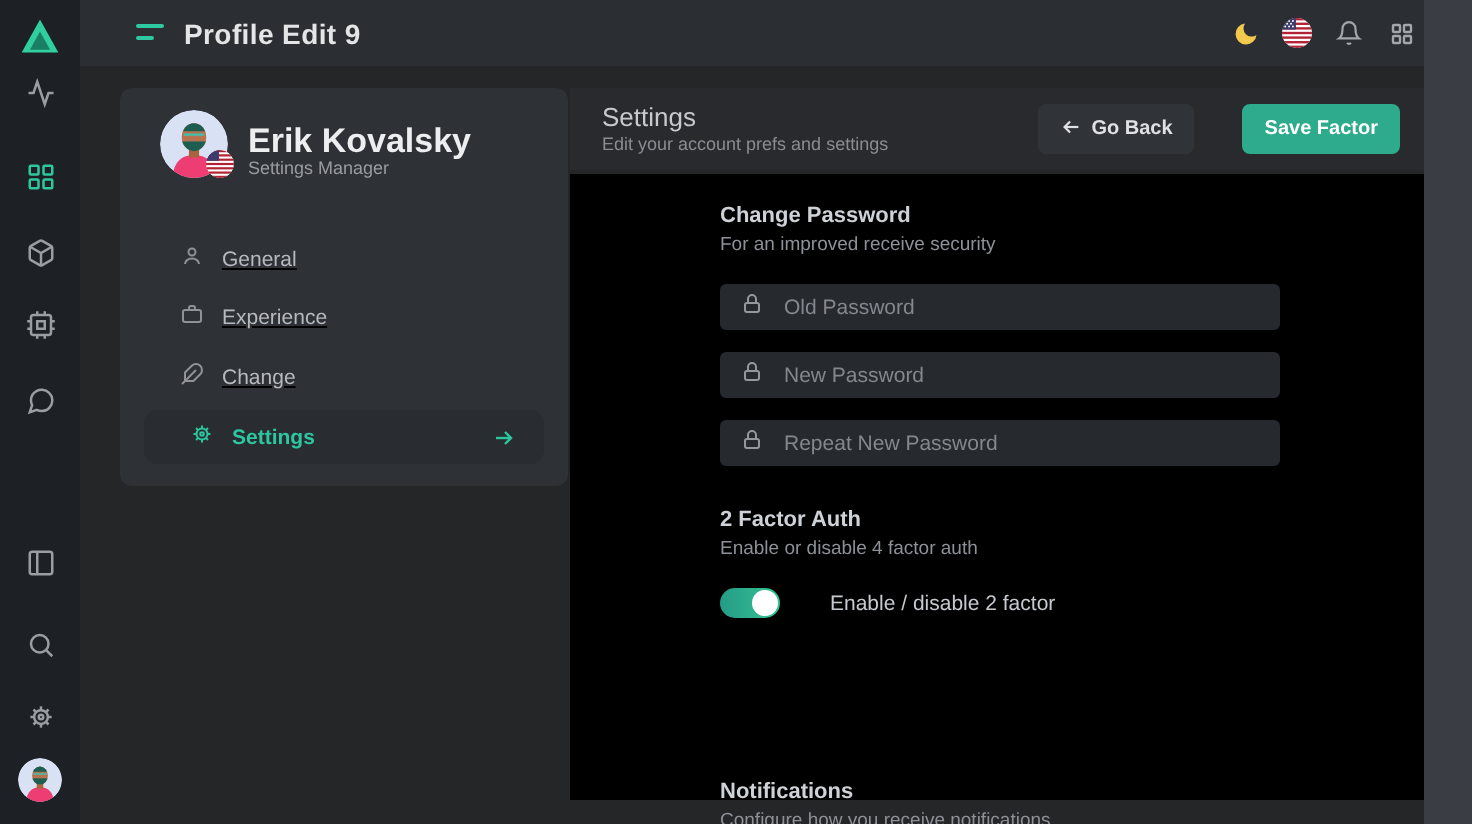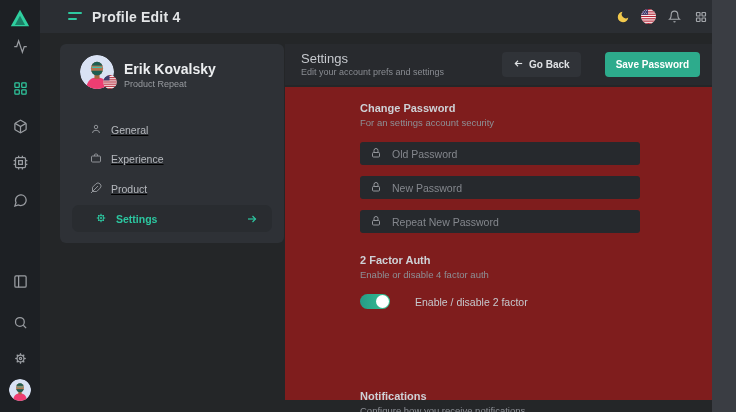--- a/index.html
+++ b/index.html
@@ -26,41 +26,41 @@
   .tico{width:15px;height:15px;display:flex;align-items:center;justify-content:center;}
 
   
   .right-band{position:absolute;right:0;top:0;width:24px;height:412px;background:#3a3d43;z-index:4;}
 
   
   .card{position:absolute;left:60px;top:44px;width:224px;height:199px;background:#2e3136;border-radius:6px;}
   .avatar-wrap{position:absolute;left:20px;top:11px;width:34px;height:34px;}
   .avatar-img{width:34px;height:34px;border-radius:50%;overflow:hidden;display:block;}
   .flag-badge{position:absolute;left:23px;top:20px;width:14px;height:14px;border-radius:50%;overflow:hidden;}
-  .p-name{position:absolute;left:64px;top:17px;font-size:14px;font-weight:700;color:#eceef0;}
+  .p-name{position:absolute;left:64px;top:17px;font-size:17px;font-weight:700;color:#eceef0;}
   .p-role{position:absolute;left:64px;top:35px;font-size:9px;color:#999ca1;}
   .nav-item{position:absolute;left:30px;display:flex;align-items:center;gap:9px;height:20px;text-decoration:underline;}
   .nav-item svg{stroke:#8f9297;}
   .nav-label{font-size:10.5px;color:#b6b9be;}
   .nav-pill{position:absolute;left:12px;right:12px;top:161px;height:27px;background:#292c30;border-radius:7px;display:flex;align-items:center;padding:0 14px 0 23px;gap:9px;}
   .nav-pill svg{stroke:#2cc7a0;}
   .nav-pill .nav-label{color:#2cc7a0;font-weight:600;}
   .pill-arrow{margin-left:auto;display:flex;}
 
   
   .panel-head{position:absolute;left:285px;top:44px;width:427px;height:41px;background:#282a2e;display:flex;align-items:center;padding:0 12px 0 16px;}
   .ph-titles{display:flex;flex-direction:column;gap:2px;}
   .ph-title{font-size:13px;font-weight:500;color:#c6c9ce;line-height:13px;}
   .ph-sub{font-size:9px;color:#898c92;}
   .ph-btns{margin-left:auto;display:flex;gap:24px;}
   .btn{height:25px;border-radius:4px;font-size:10px;font-weight:700;display:flex;align-items:center;gap:5px;padding:0 11px;}
   .btn-dark{background:#303338;color:#dfe1e4;}
   .btn-green{background:#2dab8c;color:#ffffff;}
 
-  .panel-body{position:absolute;left:285px;top:87px;width:427px;height:313px;background:#7f1d1d;}
+  .panel-body{position:absolute;left:285px;top:87px;width:427px;height:313px;background:#000000;}
   .content{position:absolute;left:75px;top:0;width:280px;height:100%;}
   .sec-head{position:absolute;left:0;display:flex;flex-direction:column;gap:3px;}
   .sec-title{font-size:11px;font-weight:700;color:#ced1d6;line-height:11px;}
   .sec-sub{font-size:9.5px;color:#8d9096;}
   .s1{top:16px;} .s2{top:168px;} .s3{top:288px;margin-top:16px;}
   .field{position:absolute;left:0;width:280px;height:23px;background:#26292d;border-radius:3px;display:flex;align-items:center;gap:10px;padding:0 10px;}
   .field svg{stroke:#94979c;flex:none;}
   .field input{flex:1;background:transparent;border:none;outline:none;font-size:10.5px;color:#c6c9ce;padding:0;}
   .field input::placeholder{color:#84878d;}
   .f1{top:55px;justify-content:center;} .f2{top:89px;} .f3{top:123px;} .f-phone{top:243px;}
@@ -171,21 +171,21 @@
         </g>
       </svg>
     </button>
   </aside>
 
   <header class="topbar">
     <button class="hamburger">
         <span class="hl1"></span>
         <span class="hl2"></span>
       </button>
-    <h1 class="page-title">Profile Edit 4</h1>
+    <h1 class="page-title">Profile Edit 9</h1>
     <div class="topbar-right">
       <button class="tico">
         <svg width="14" height="14" viewBox="0 0 24 24">
             <path d="M21 12.79A9 9 0 1 1 11.21 3 7 7 0 0 0 21 12.79z" fill="#f2c94c"></path>
           </svg>
       </button>
       <button class="tico">
         <svg width="15" height="15" viewBox="0 0 14 14">
           <defs>
               <clipPath id="fc2">
@@ -272,42 +272,42 @@
               <rect y="6.45" width="14" height="1.1" fill="#b22234"></rect>
               <rect y="8.6" width="14" height="1.1" fill="#b22234"></rect>
               <rect y="10.75" width="14" height="1.1" fill="#b22234"></rect>
               <rect y="12.9" width="14" height="1.1" fill="#b22234"></rect>
             <rect x="0" y="0" width="6.5" height="5.4" fill="#3c3b6e"></rect>
           </g>
         </svg>
       </span>
     </div>
     <div class="p-name">Erik Kovalsky</div>
-    <div class="p-role">Product Repeat</div>
+    <div class="p-role">Settings Manager</div>
 
     <div class="nav-item" style="top:76px">
       <span><svg width="12" height="12" viewBox="0 0 24 24" fill="none" stroke-width="2">
             <circle cx="12" cy="8" r="3.5"></circle>
             <path d="M5 20a7 5.5 0 0 1 14 0"></path>
           </svg></span>
       <span class="nav-label">General</span>
     </div>
     <div class="nav-item" style="top:105px">
       <span><svg width="12" height="12" viewBox="0 0 24 24" fill="none" stroke-width="2">
             <rect x="3" y="8" width="18" height="12" rx="2"></rect>
             <path d="M9 8V6a2 2 0 0 1 2-2h2a2 2 0 0 1 2 2v2"></path>
           </svg></span>
       <span class="nav-label">Experience</span>
     </div>
     <div class="nav-item" style="top:135px">
       <span><svg width="12" height="12" viewBox="0 0 24 24" fill="none" stroke-width="2">
             <path d="M20.24 12.24a6 6 0 0 0-8.49-8.49L5 10.5V19h8.5z"></path>
             <line x1="16" y1="8" x2="2" y2="22"></line>
           </svg></span>
-      <span class="nav-label">Product</span>
+      <span class="nav-label">Change</span>
     </div>
     <div class="nav-pill">
       <span><svg width="12" height="12" viewBox="0 0 24 24" fill="none" stroke-width="2">
             <circle cx="12" cy="12" r="5.5"></circle>
             <circle cx="12" cy="12" r="1.8"></circle>
             <line x1="17.5" y1="12" x2="20.5" y2="12"></line>
             <line x1="15.9" y1="15.9" x2="18" y2="18"></line>
             <line x1="12" y1="17.5" x2="12" y2="20.5"></line>
             <line x1="8.1" y1="15.9" x2="6" y2="18"></line>
             <line x1="6.5" y1="12" x2="3.5" y2="12"></line>
@@ -332,31 +332,31 @@
     </div>
     <div class="ph-btns">
       <button class="btn btn-dark">
         <span><svg width="11" height="11" viewBox="0 0 24 24" fill="none" stroke="#dfe1e4" stroke-width="2.4">
               <line x1="20" y1="12" x2="5" y2="12"></line>
               <polyline points="11 6 5 12 11 18"></polyline>
             </svg></span>
         <span>Go Back</span>
       </button>
       <button class="btn btn-green">
-        <span>Save Password</span>
+        <span>Save Factor</span>
       </button>
     </div>
   </section>
 
   <section class="panel-body">
     <div class="content">
 
       <div class="sec-head s1">
         <span class="sec-title">Change Password</span>
-        <span class="sec-sub">For an settings account security</span>
+        <span class="sec-sub">For an improved receive security</span>
       </div>
 
       <div class="field f1">
         <span><svg width="12" height="12" viewBox="0 0 24 24" fill="none" stroke-width="2">
               <rect x="5" y="11" width="14" height="9" rx="2"></rect>
               <path d="M8 11V7a4 4 0 0 1 8 0v4"></path>
             </svg></span>
         <input type="password" placeholder="Old Password" style="">
       </div>
       <div class="field f2">

